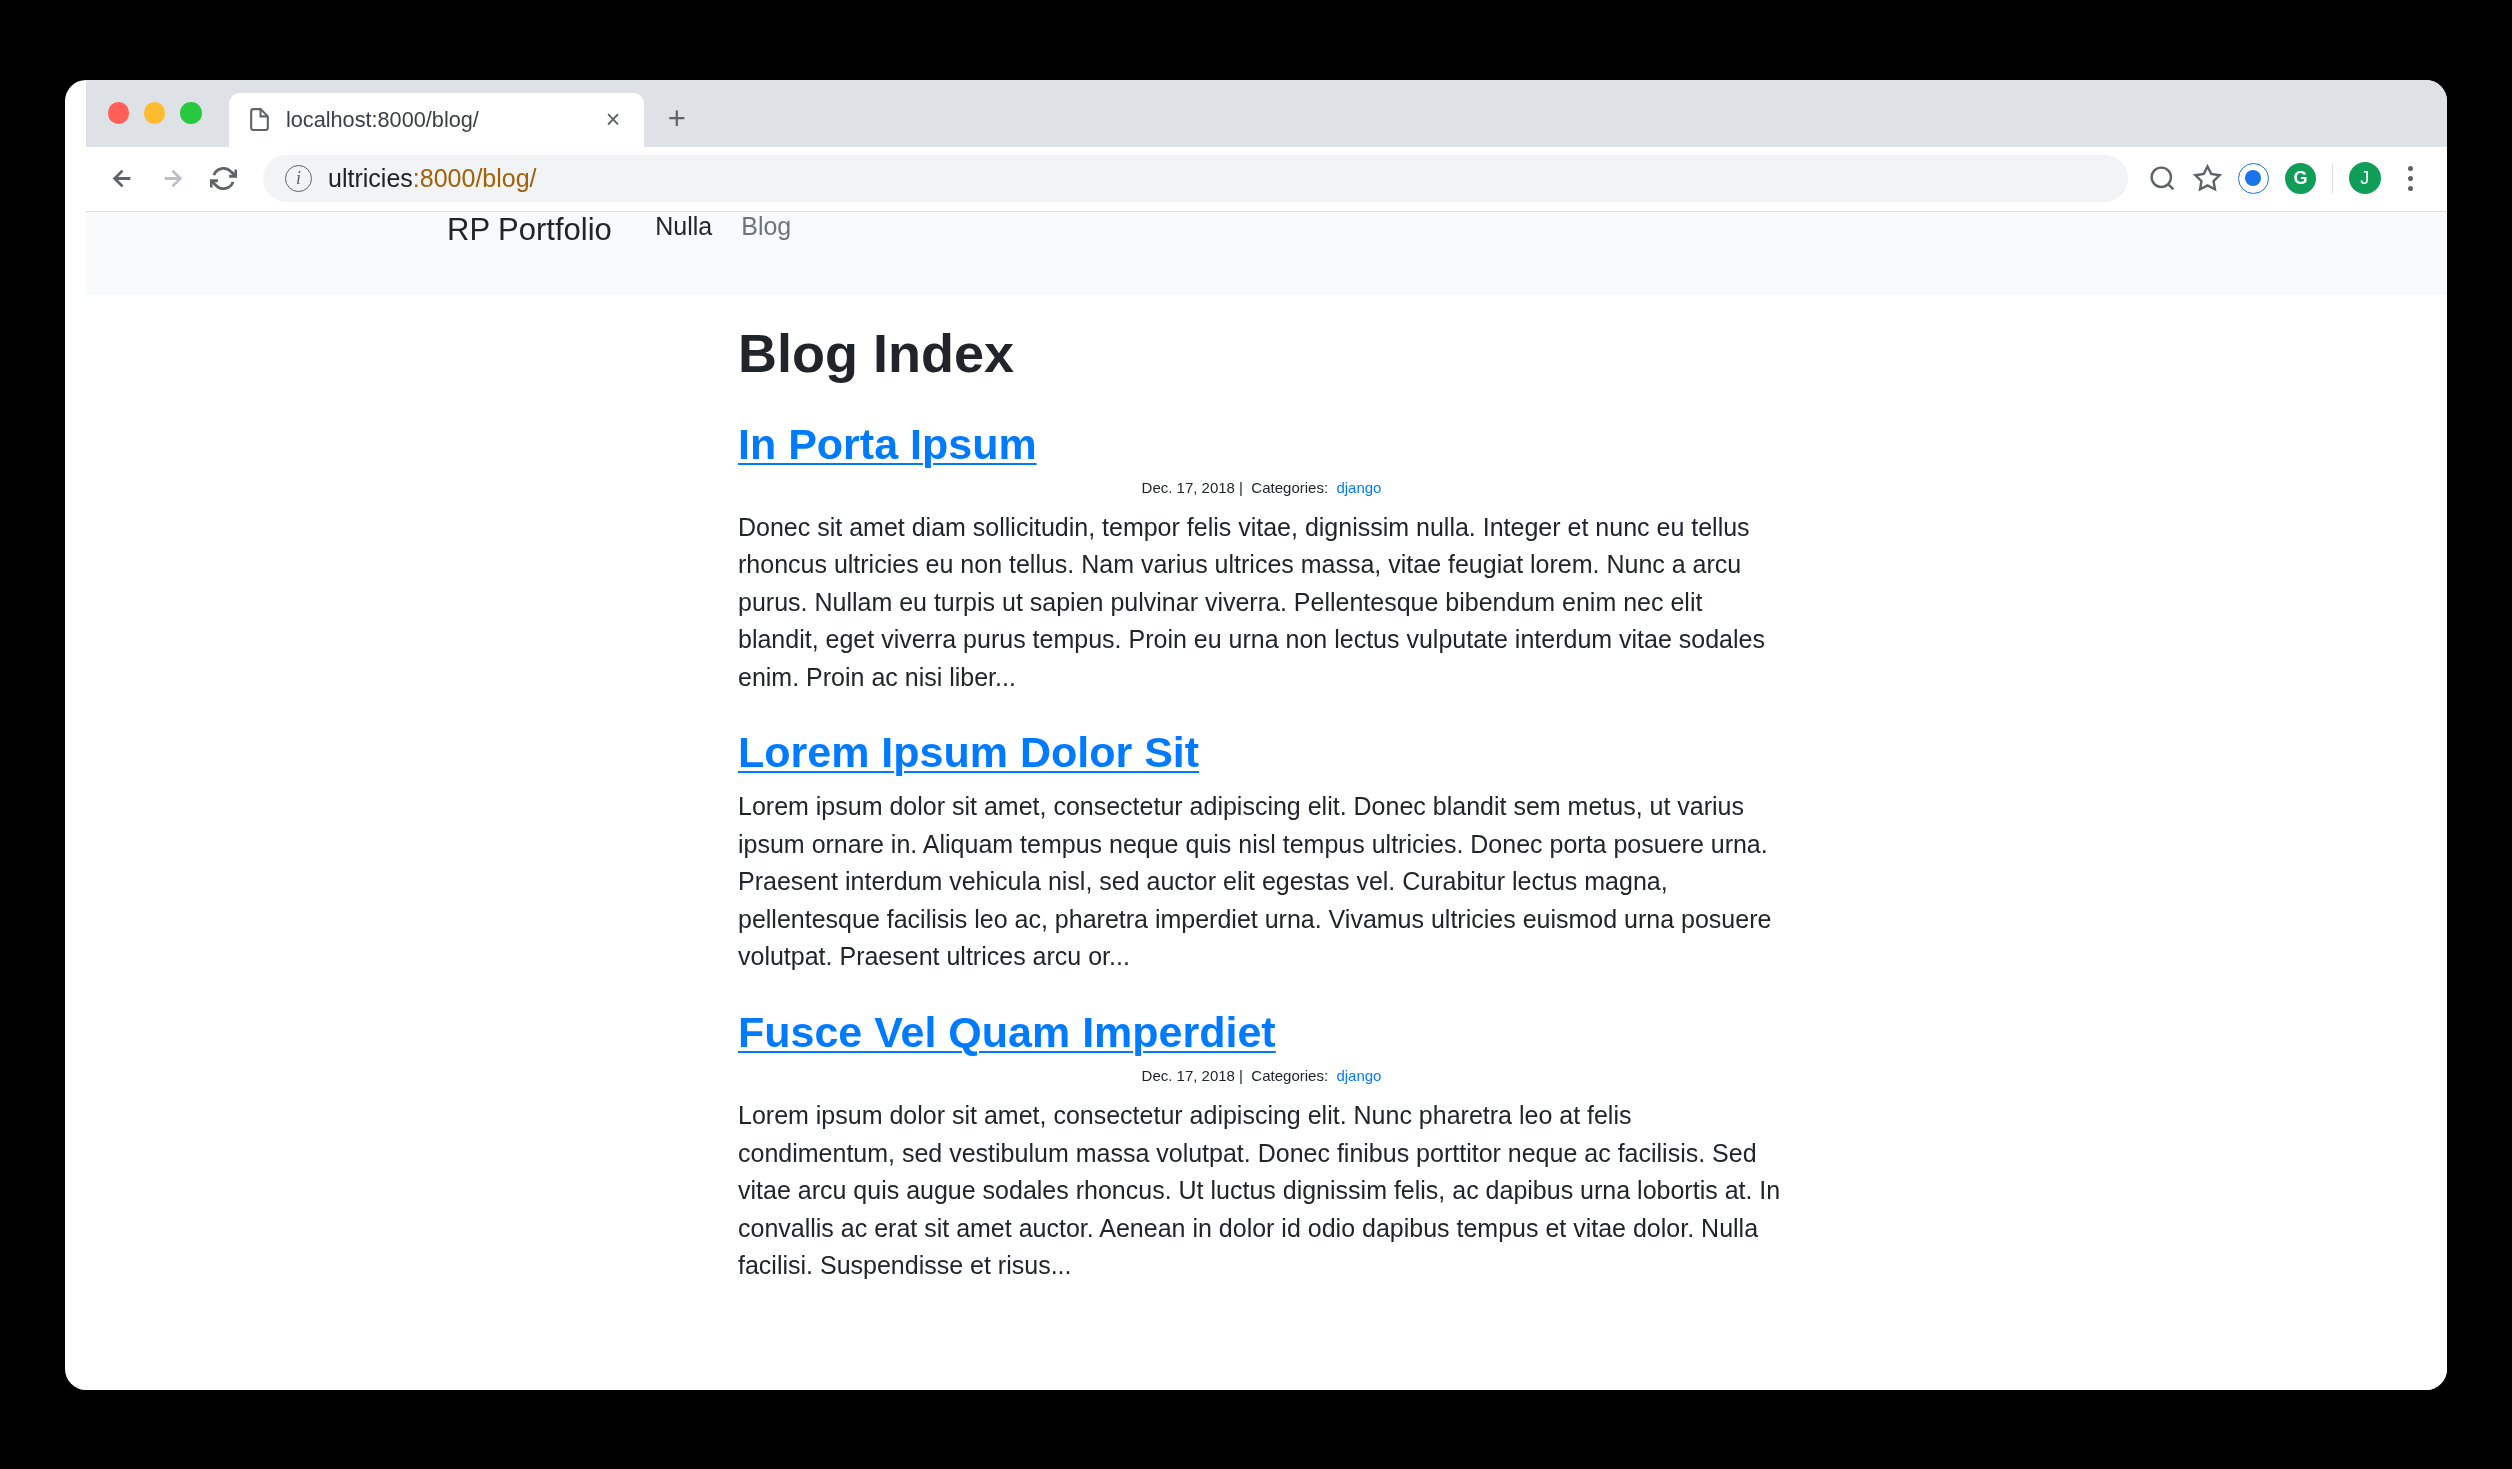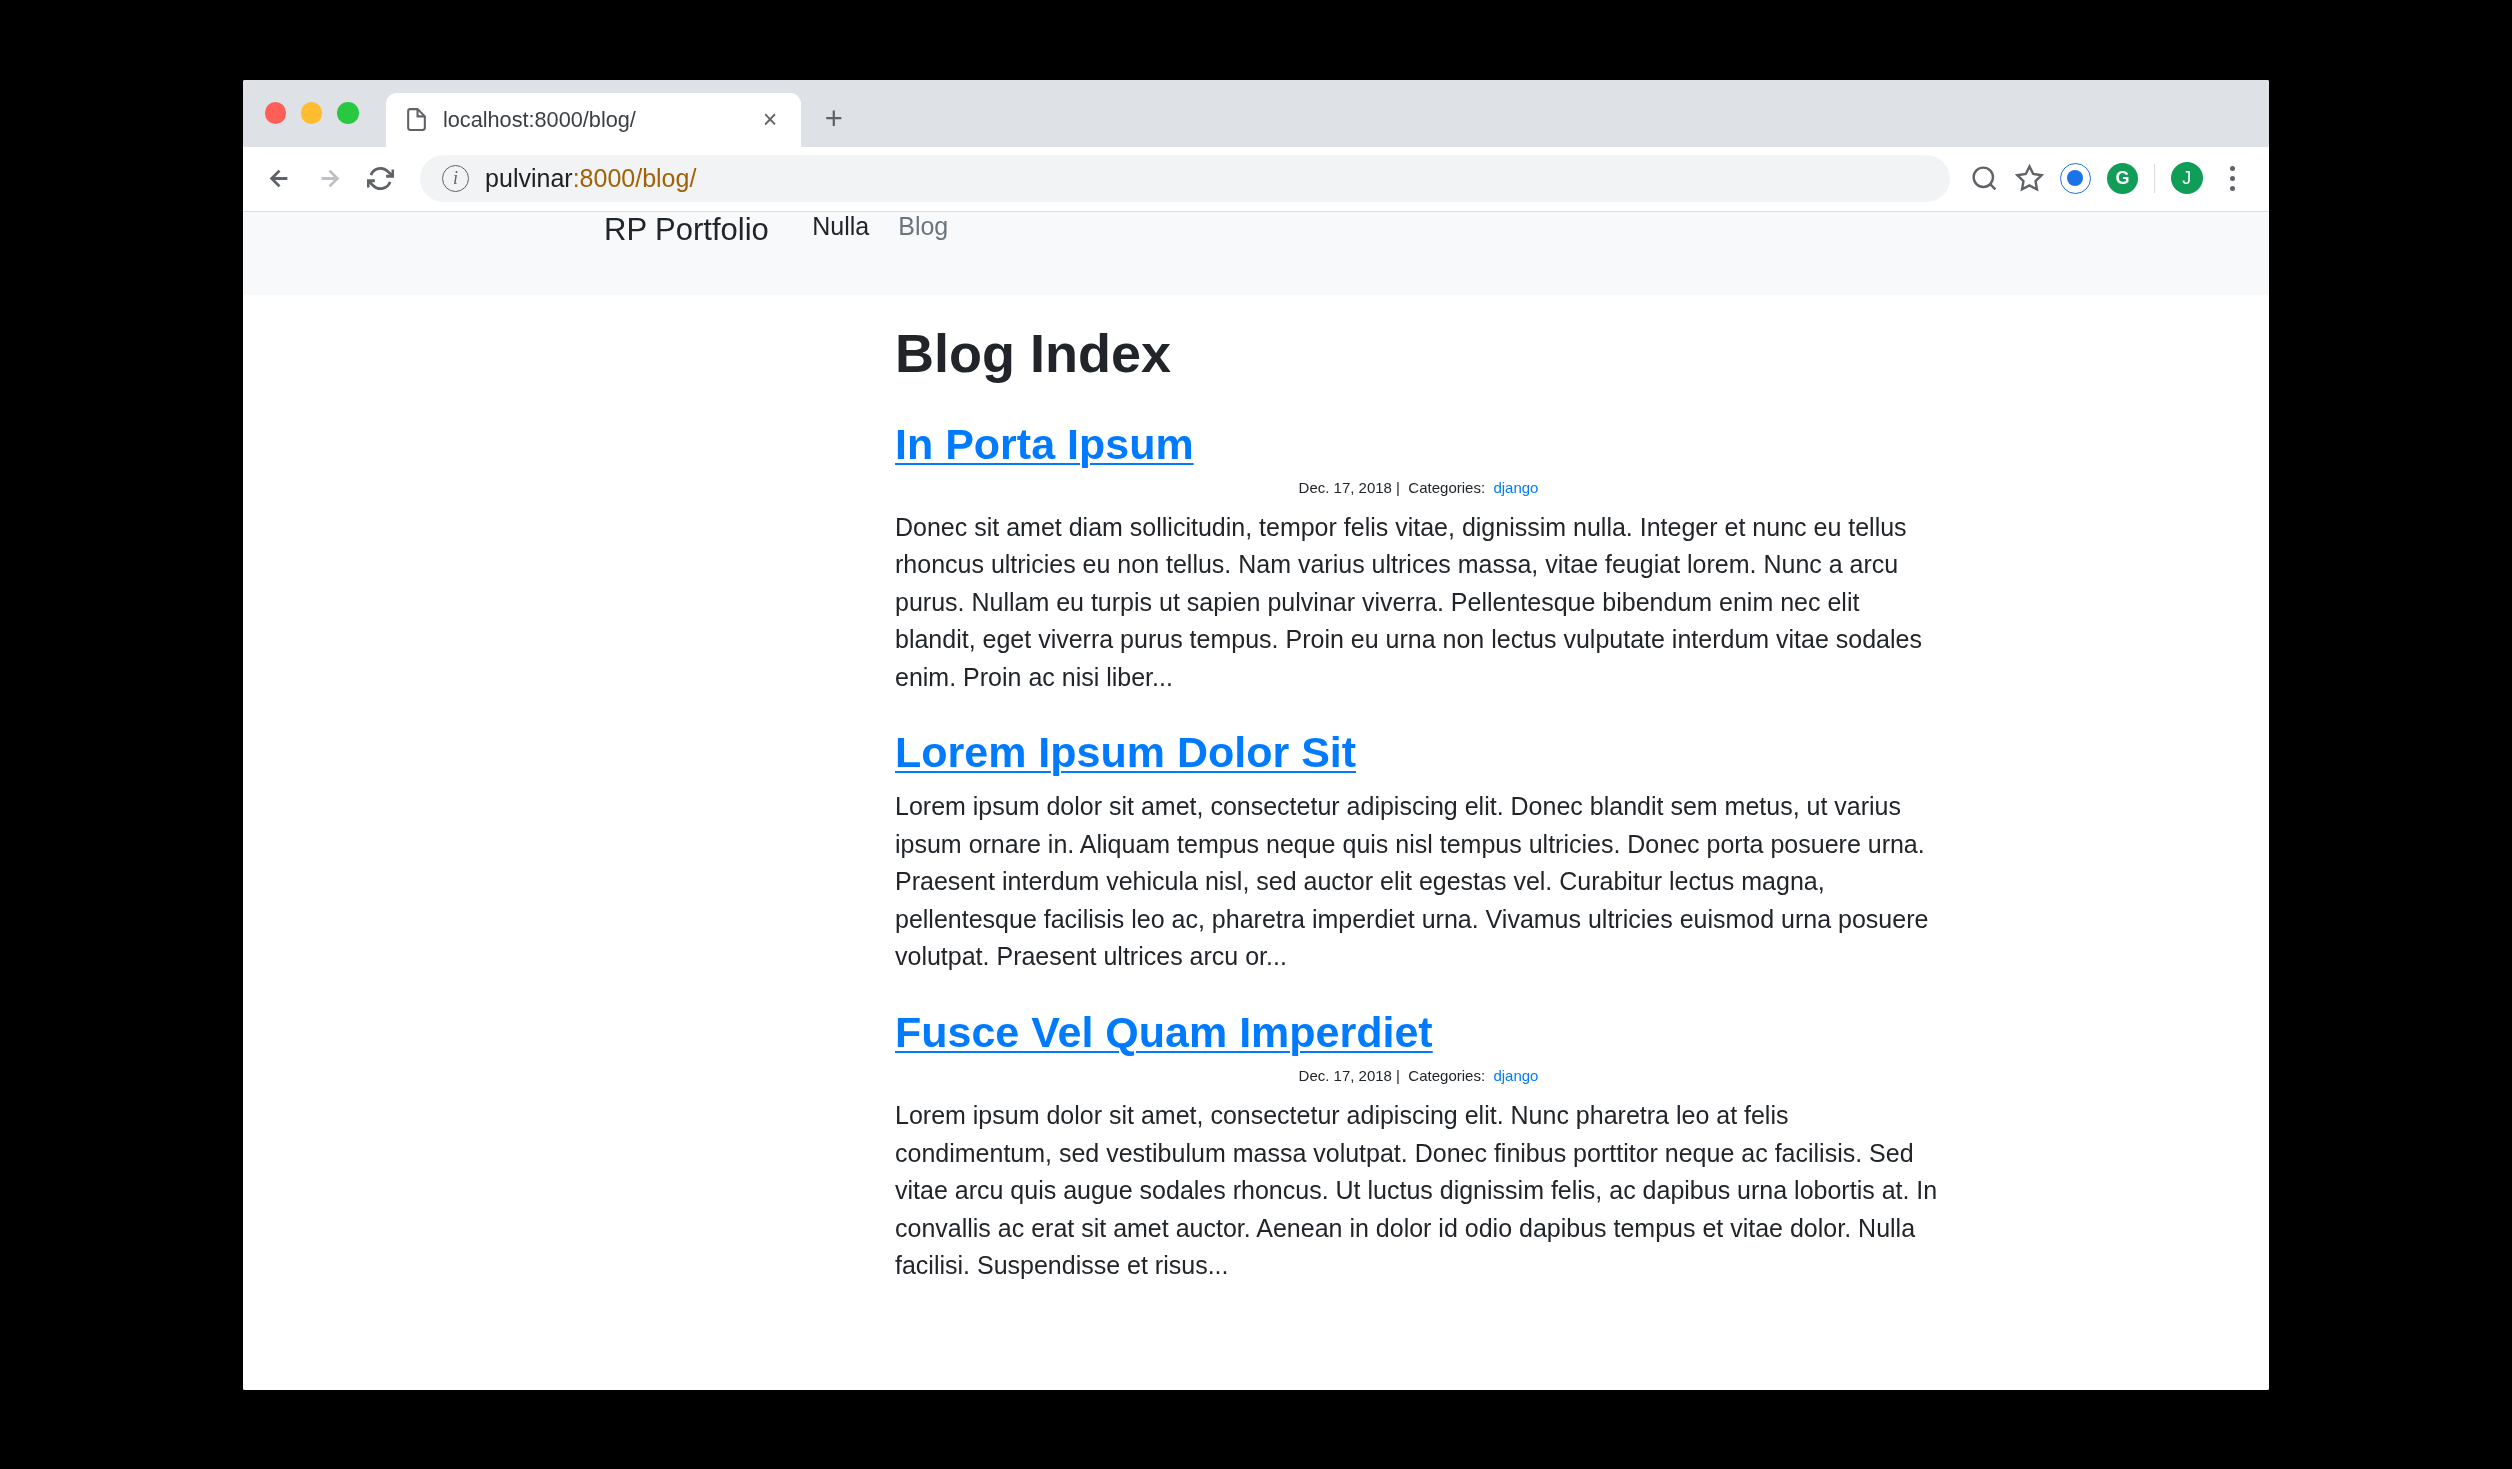--- a/index.html
+++ b/index.html
@@ -6,28 +6,29 @@
     body {
       font-family: -apple-system, BlinkMacSystemFont, "Segoe UI", Helvetica, Arial, sans-serif;
       background: #000;
       width: 2512px;
       height: 1469px;
       display: flex;
       align-items: center;
       justify-content: center;
     }
     .window {
-      width: 2026px;
+      width: 2382px;
       height: 1310px;
       background: #fff;
-      border-radius: 2px;
+      border-radius: 21px;
       overflow: hidden;
       box-shadow: 0 18px 54px rgba(0,0,0,0.5);
       display: flex;
       flex-direction: column;
+      padding-left: 21px;
     }
     
     .tabbar {
       height: 67px;
       background: #dee1e6;
       display: flex;
       align-items: flex-end;
       padding-left: 21.7px;
     }
     .traffic-lights {
@@ -289,21 +290,21 @@
     </div>
     <div class="nav-btn">
       <svg viewBox="0 0 24 24" fill="none" stroke="currentColor" stroke-width="2.5">
           <path d="M23 4v6h-6M1 20v-6h6"></path>
           <path d="M3.51 9a9 9 0 0 1 14.85-3.36L23 10M1 14l4.64 4.36A9 9 0 0 0 20.49 15"></path>
         </svg>
     </div>
     <div class="omnibox">
       <div class="omnibox-info">i</div>
       <div class="omnibox-url">
-        <span>pulvinar</span><span class="dim">:8000/blog/</span>
+        <span>ultricies</span><span class="dim">:8000/blog/</span>
       </div>
     </div>
     <div class="toolbar-actions">
       <div class="toolbar-icon">
         <svg viewBox="0 0 24 24" fill="none" stroke="currentColor" stroke-width="2">
             <circle cx="11" cy="11" r="8"></circle>
             <path d="M21 21l-4.35-4.35"></path>
           </svg>
       </div>
       <div class="toolbar-icon">

